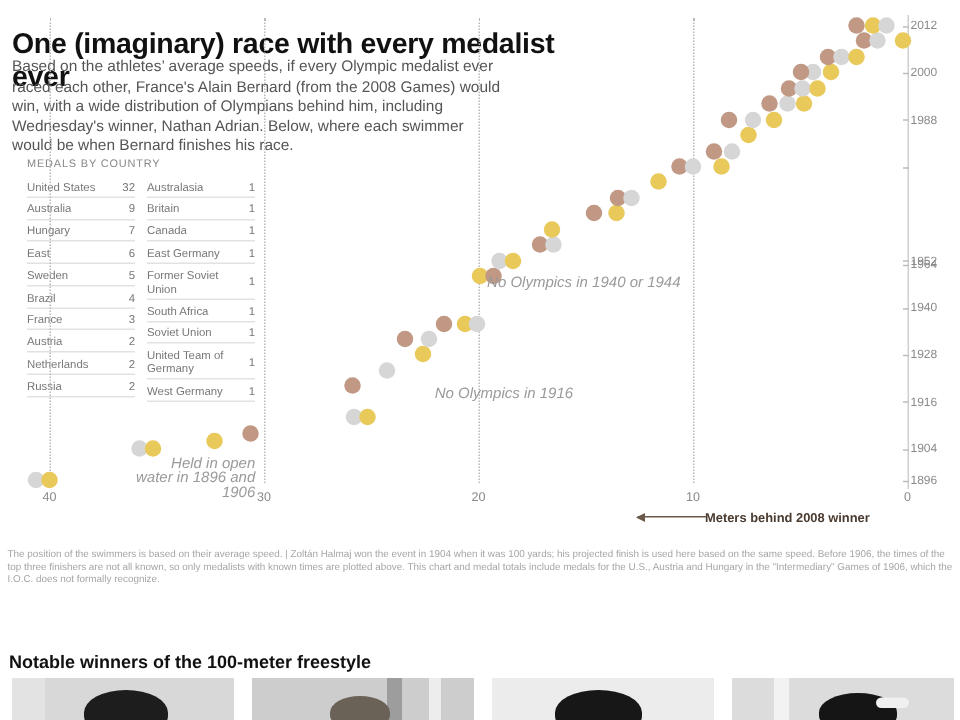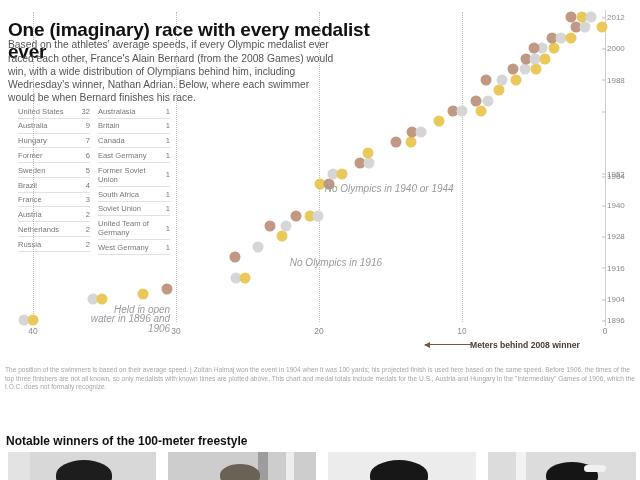--- a/index.html
+++ b/index.html
@@ -102,36 +102,37 @@
 </style>
 </head>
 <body>
 
 <div class="page">
 
   <h1 class="headline">One (imaginary) race with every medalist ever</h1>
   <p class="standfirst">Based on the athletes’ average speeds, if every Olympic medalist ever raced each other, France's Alain Bernard (from the 2008 Games) would win, with a wide distribution of Olympians behind him, including Wednesday's winner, Nathan Adrian. Below, where each swimmer would be when Bernard finishes his race.</p>
 
   <div class="medals-wrap">
+    <div class="medals-title">MEDALS BY COUNTRY</div>
     <div class="medals-cols">
       <div class="medals-col" id="medals-left">
           <div class="mrow">
             <span class="cname">United States</span>
             <span class="cval">32</span>
           </div>
           <div class="mrow">
             <span class="cname">Australia</span>
             <span class="cval">9</span>
           </div>
           <div class="mrow">
             <span class="cname">Hungary</span>
             <span class="cval">7</span>
           </div>
           <div class="mrow">
-            <span class="cname">Former</span>
+            <span class="cname">East</span>
             <span class="cval">6</span>
           </div>
           <div class="mrow">
             <span class="cname">Sweden</span>
             <span class="cval">5</span>
           </div>
           <div class="mrow">
             <span class="cname">Brazil</span>
             <span class="cval">4</span>
           </div>

